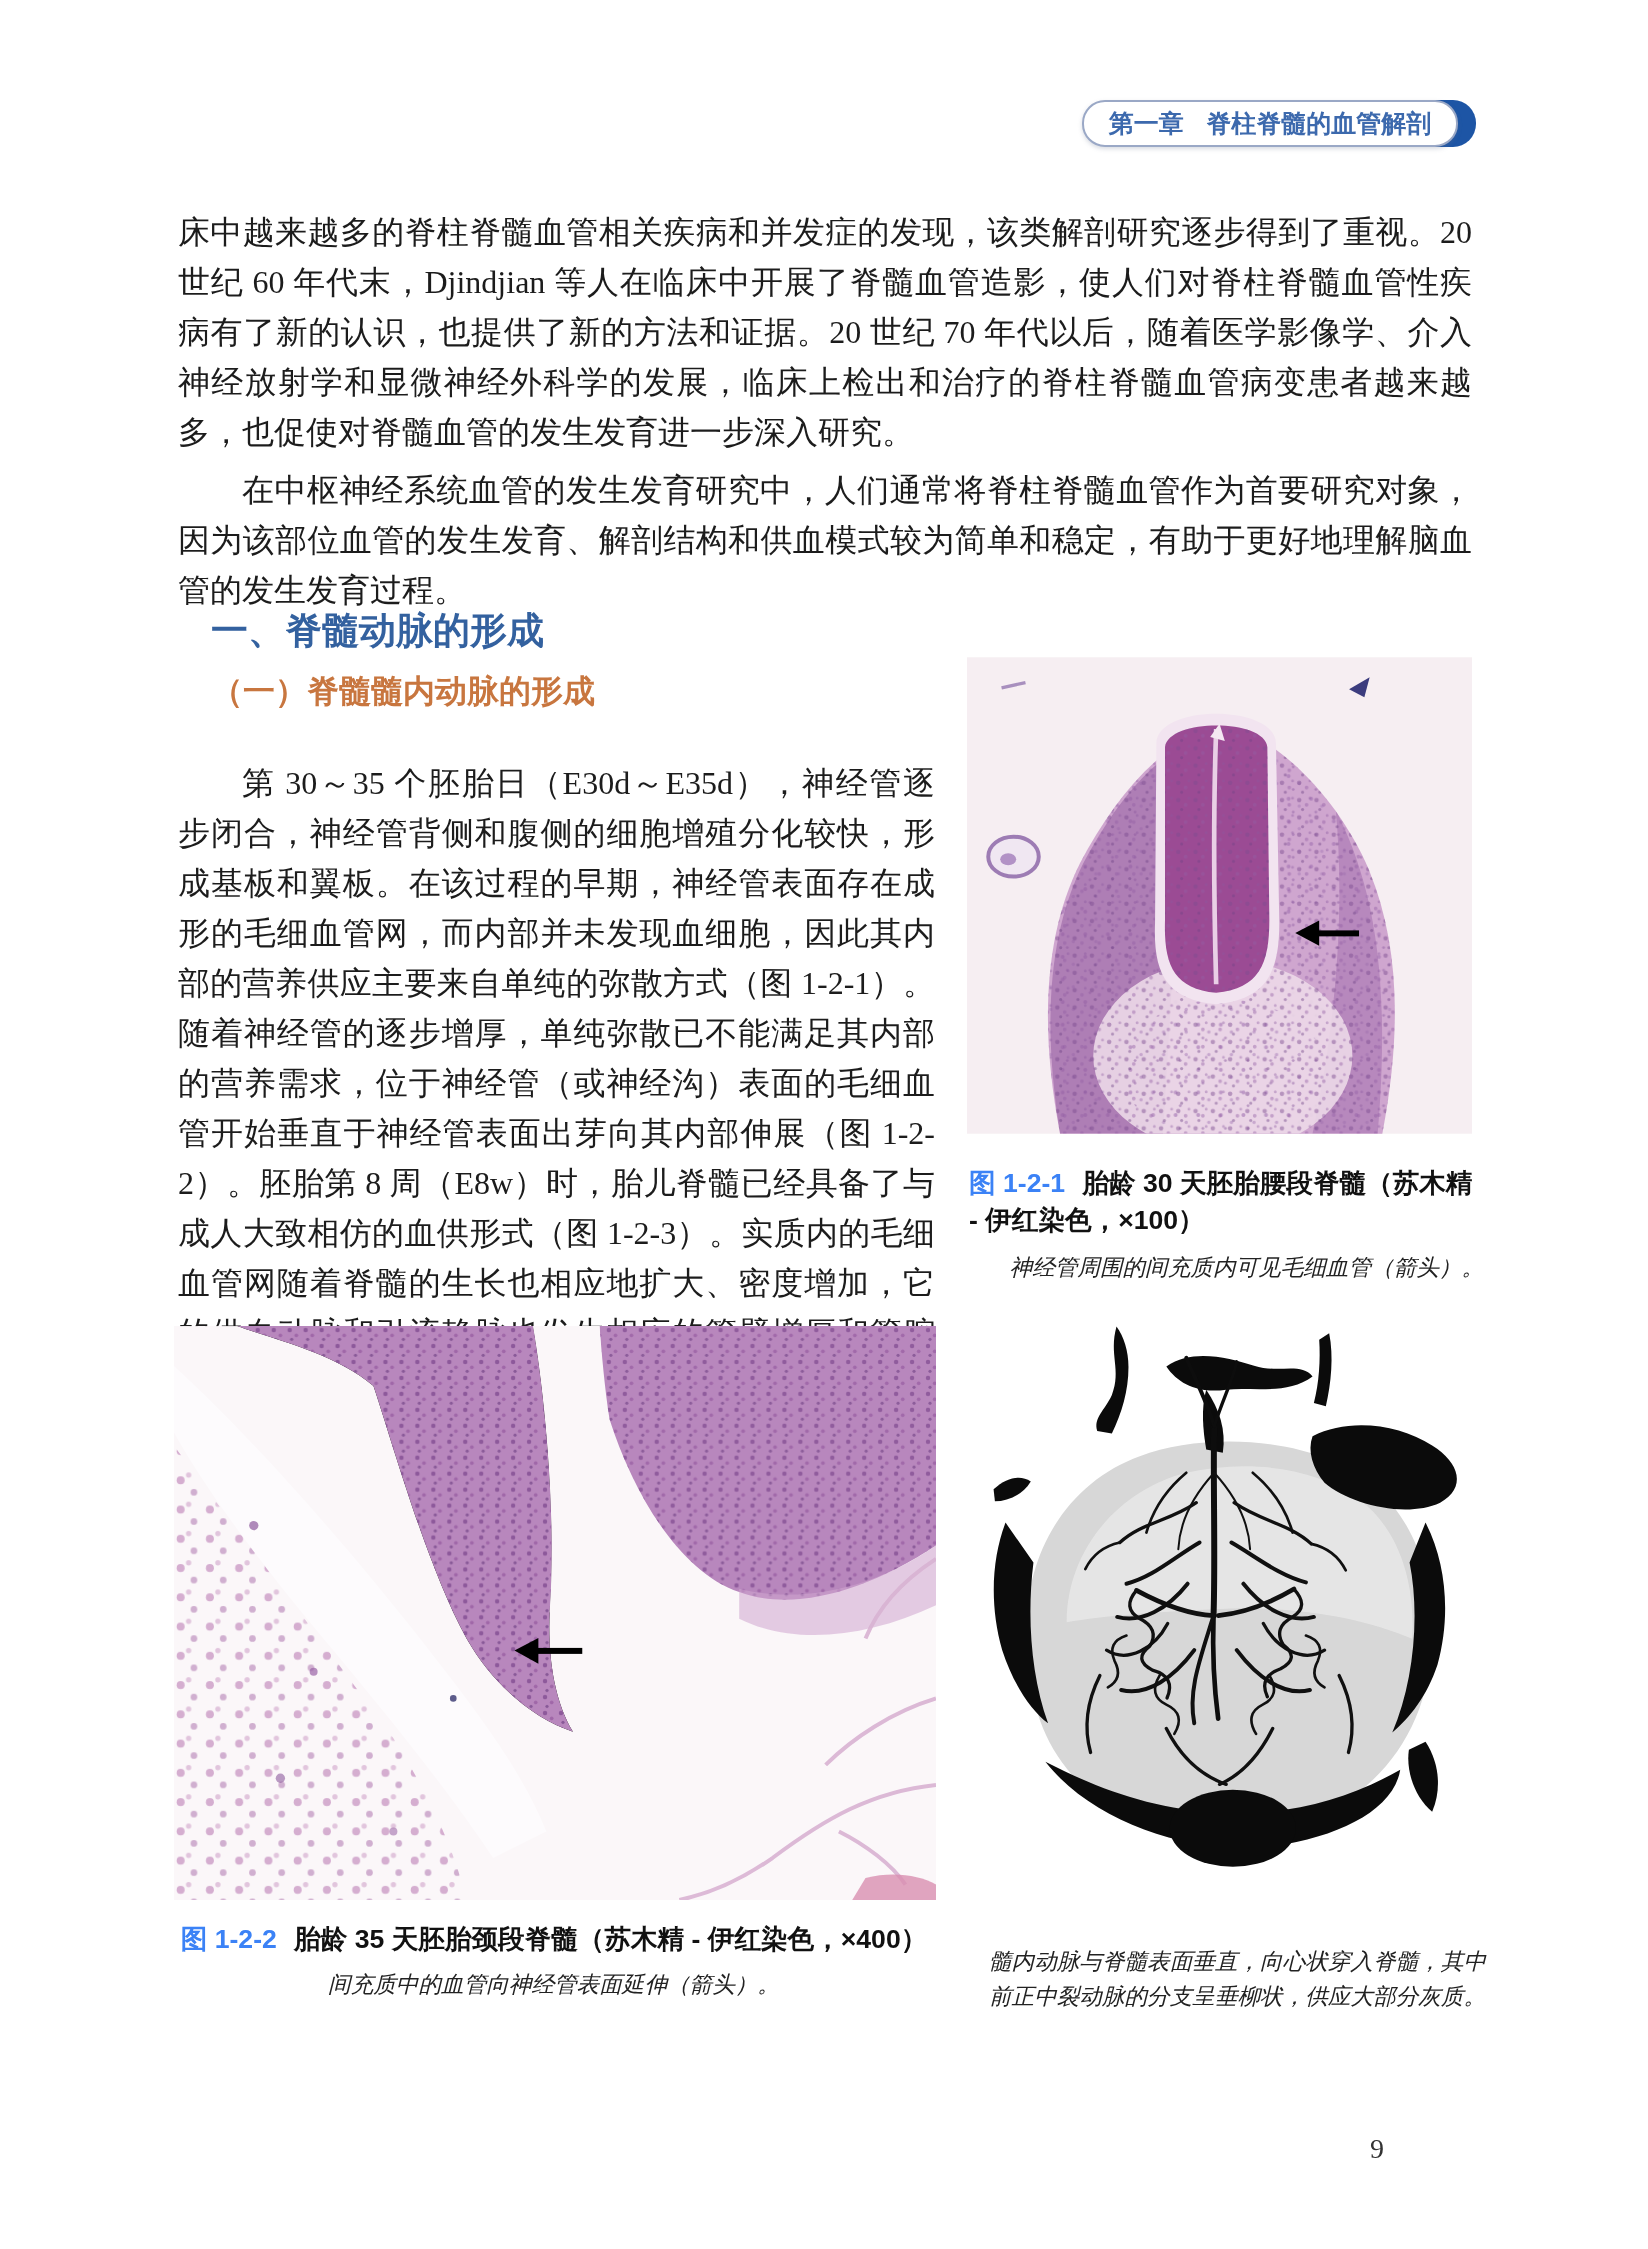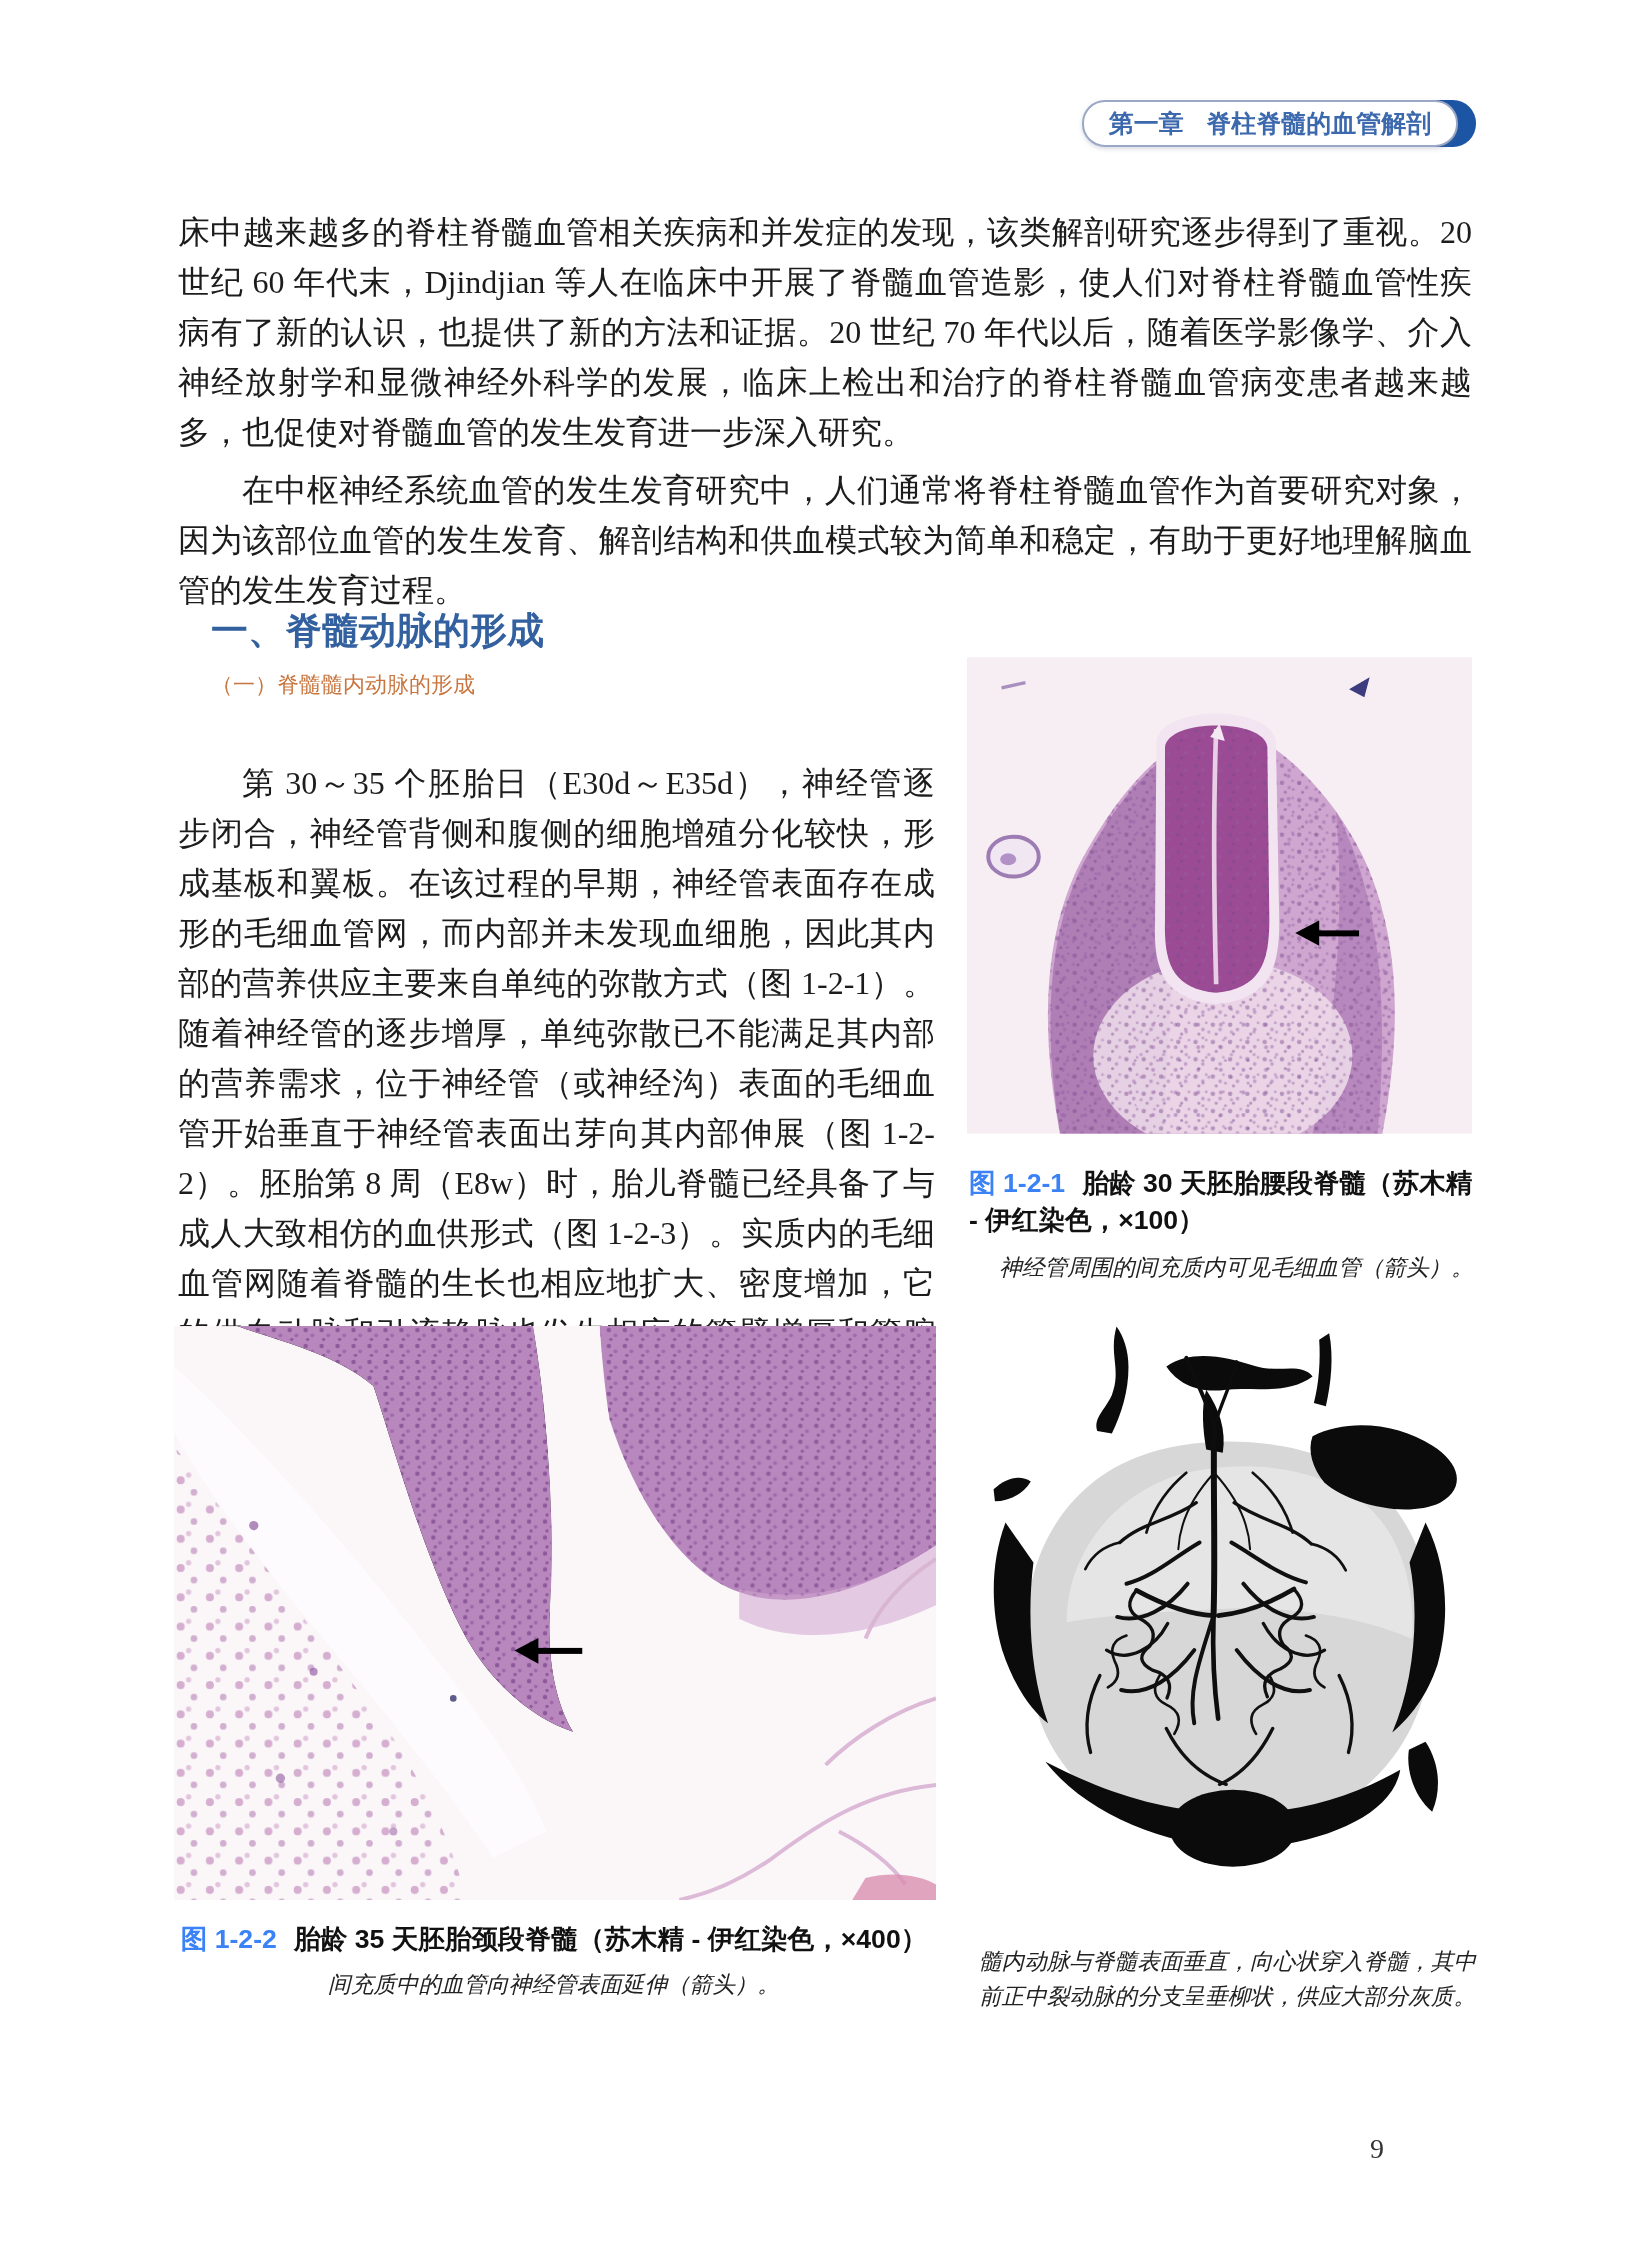--- a/index.html
+++ b/index.html
@@ -29,34 +29,34 @@
   .flowtext p{margin:8px;}
   .indent2{text-indent:2em;}
   .h1{
     position:absolute;left:211px;top:606px;
     font-family:"Liberation Sans","DejaVu Sans",sans-serif;
     font-weight:bold;font-size:37px;color:#33619f;white-space:nowrap;
   }
   .h2{
     position:absolute;left:211px;top:670px;
     font-family:"Liberation Sans","DejaVu Sans",sans-serif;
-    font-weight:normal;font-size:22px;color:#c8763f;white-space:nowrap;
+    font-weight:bold;font-size:32px;color:#c8763f;white-space:nowrap;
   }
   
   .figimg{position:absolute;display:block;}
   .caption{
     position:absolute;
     font-family:"Liberation Sans","DejaVu Sans",sans-serif;
     font-weight:bold;font-size:26.6px;line-height:37px;color:#111111;
   }
   .caption .fig-label{color:#3b82f6;margin-right:17.3px;}
   .fignote{
     font-family:"Liberation Serif","DejaVu Serif",serif;
     font-style:italic;font-weight:normal;
-    font-size:22.6px;line-height:35px;color:#222222;text-align:center;
+    font-size:22.6px;line-height:35px;color:#222222;text-align:right;
   }
   .note-offset{padding-left:20px;margin-top:10.6px;}
   .cap-center{text-align:center;}
   .cap-center .fignote{text-align:center;margin-top:9.3px;}
   .pagenum{
     position:absolute;left:1370px;top:2133px;font-size:28px;color:#333333;
     font-family:"Liberation Serif","DejaVu Serif",serif;
   }
 </style>
 </head>

